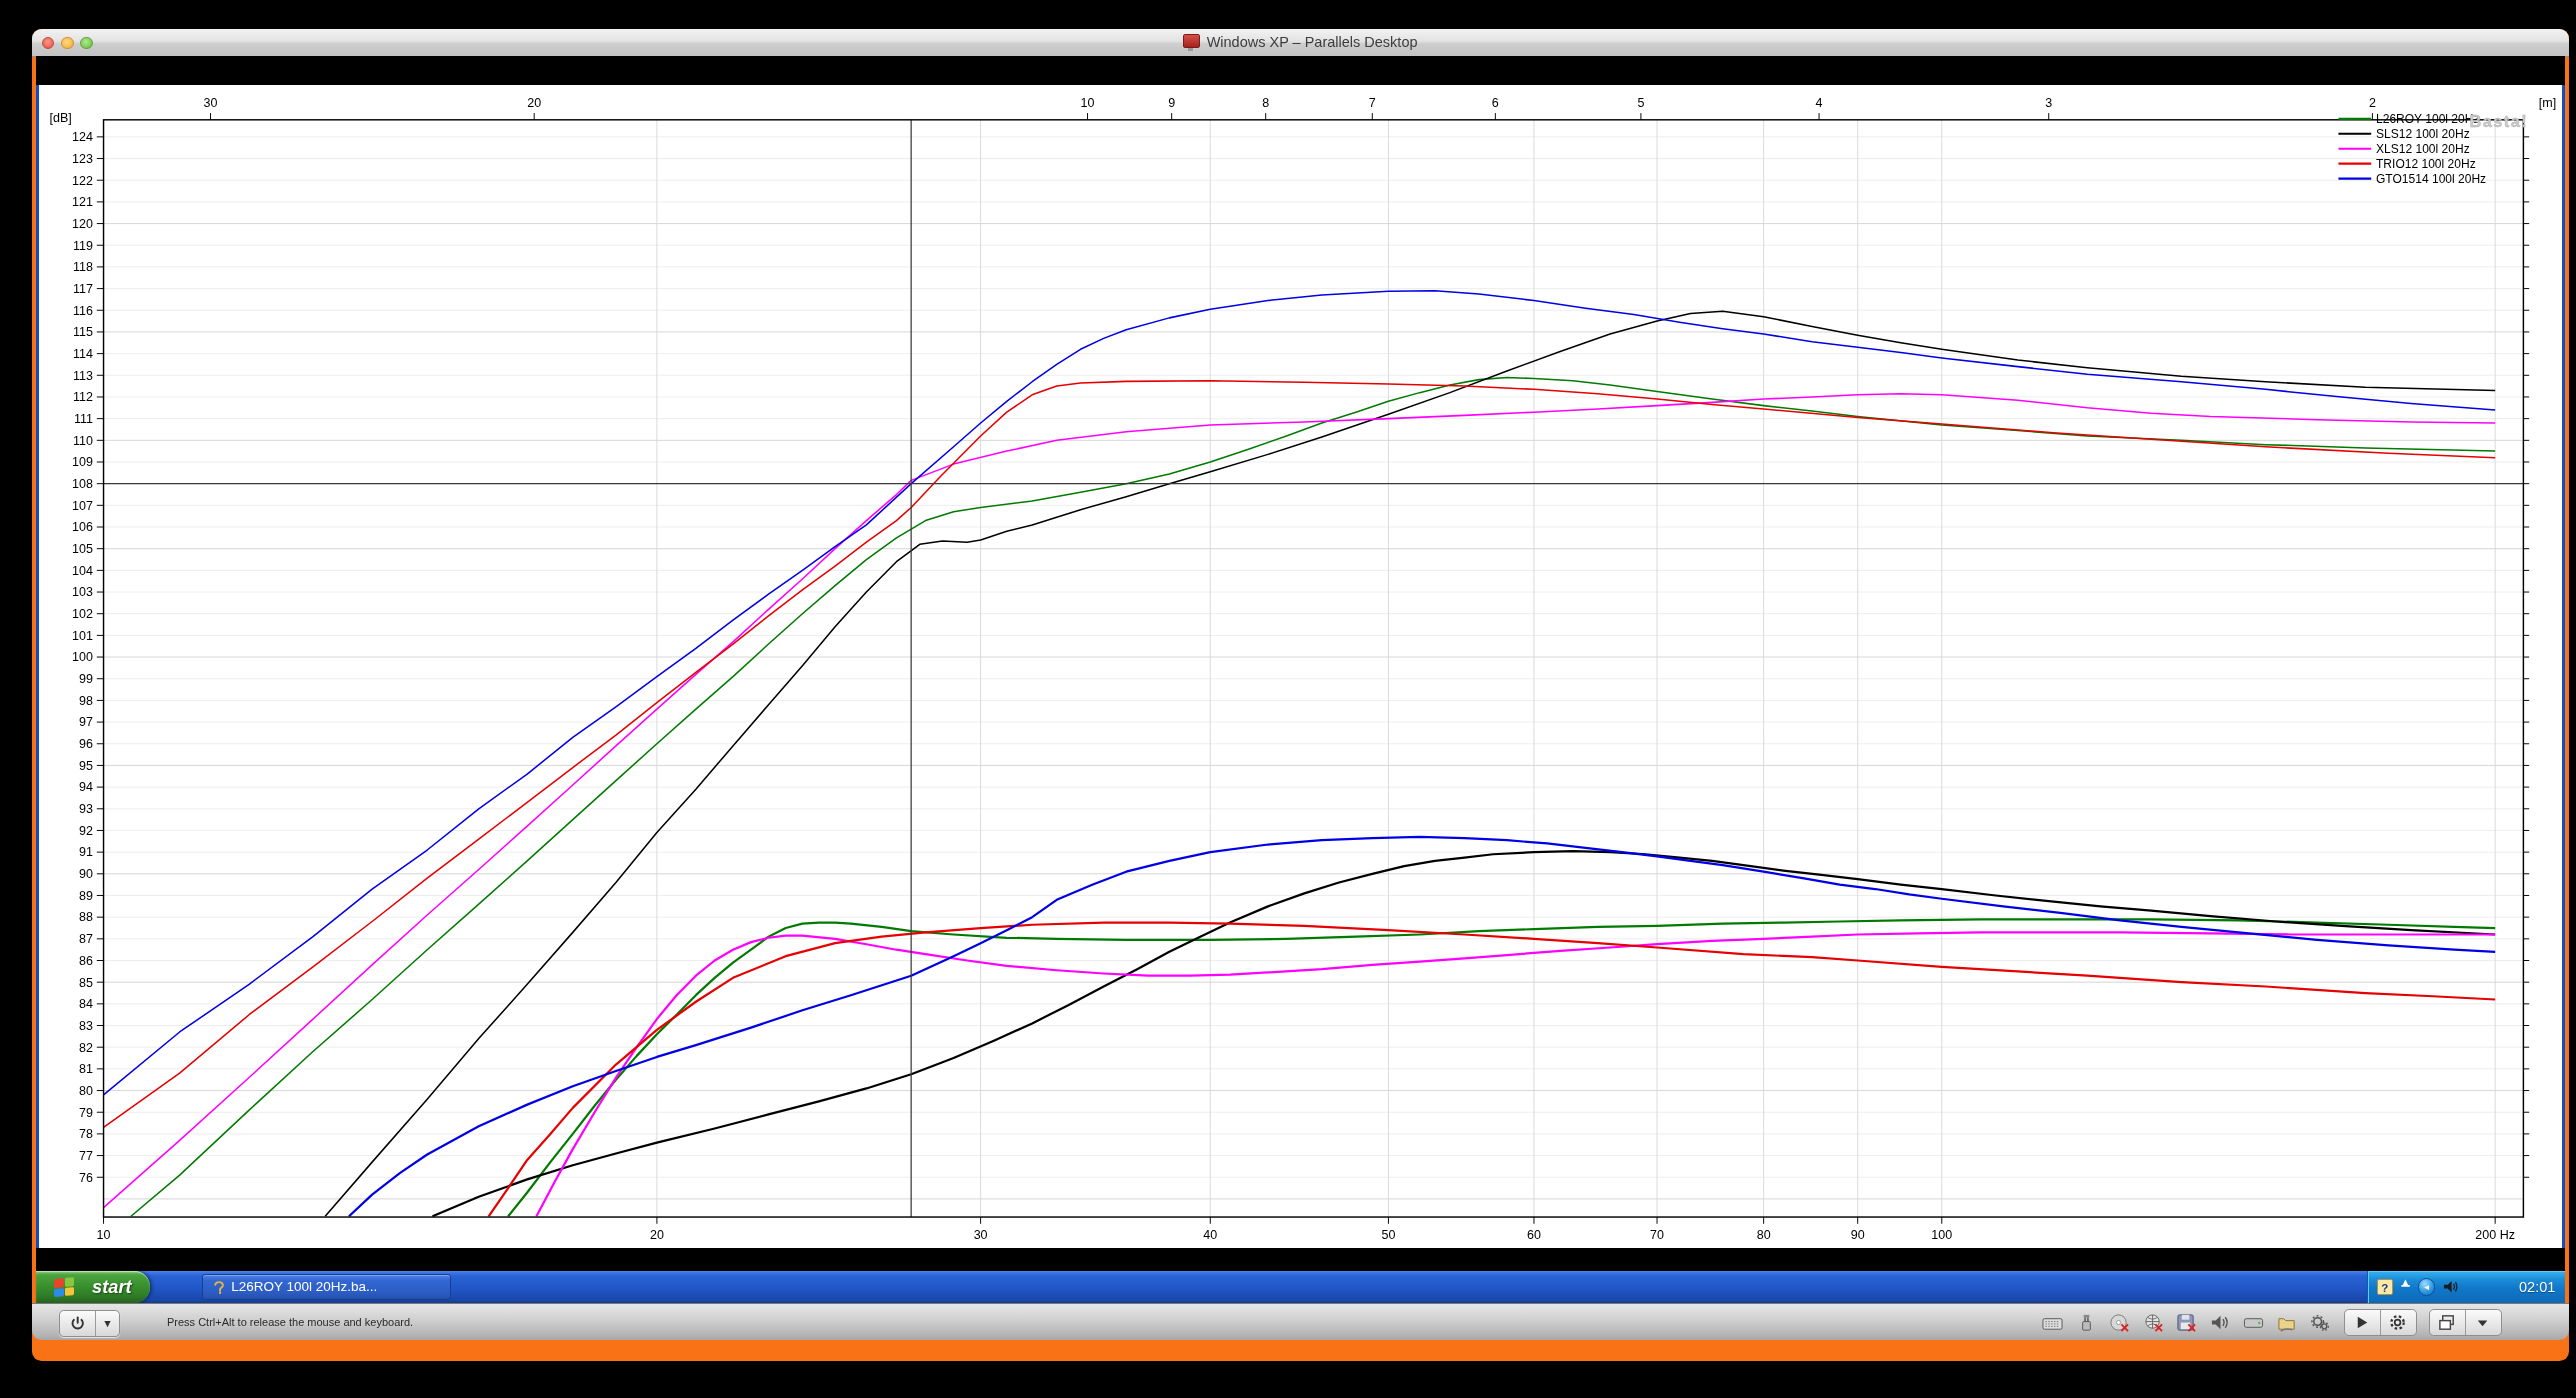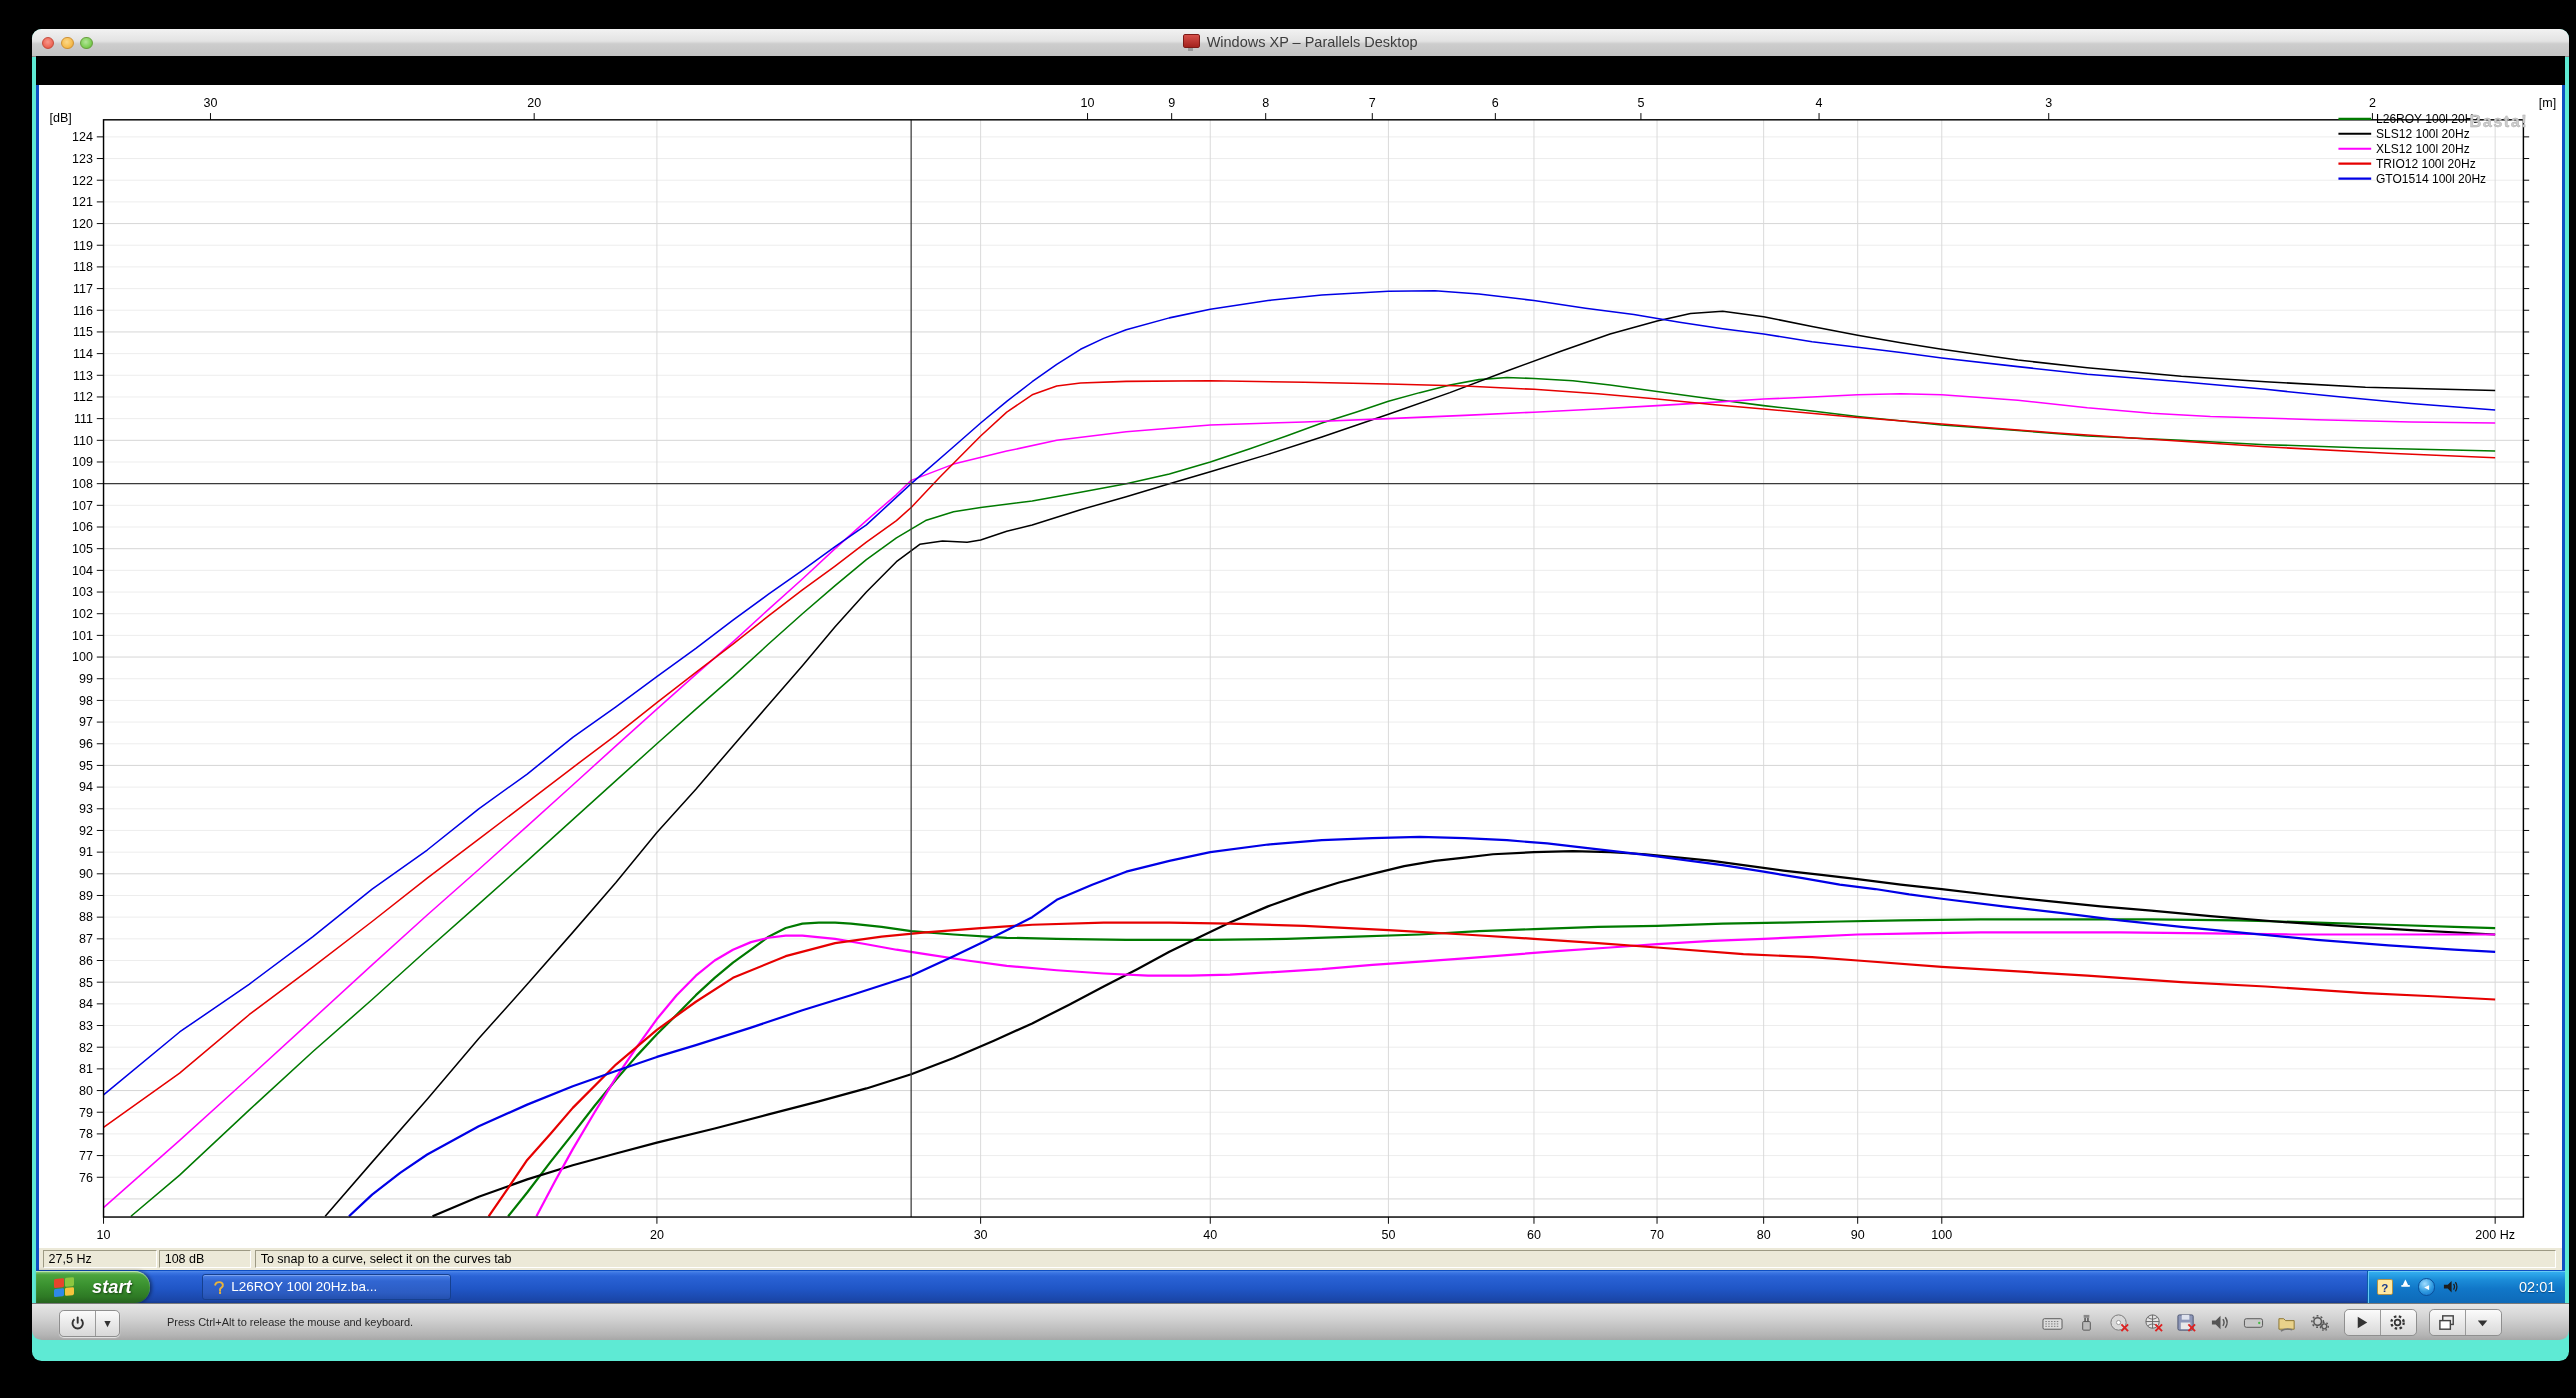--- a/index.html
+++ b/index.html
@@ -1,20 +1,20 @@
 <!DOCTYPE html>
 <html><head>
 <meta charset="utf-8">
 <style>
   html,body{margin:0;padding:0;background:#000;}
   body{width:2576px;height:1399px;position:relative;font-family:"Liberation Sans",sans-serif;overflow:hidden;}
   .abs{position:absolute;}
 
   
-  .mac-window{left:32px;top:29px;width:2537px;height:1332px;border-radius:9.6px;background:#5eead4;}
+  .mac-window{left:32px;top:29px;width:2537px;height:1332px;border-radius:9.6px;background:#f97316;}
   .mac-titlebar{left:0;top:0;right:0;height:27px;border-radius:9.6px 9.6px 0 0;
     background:linear-gradient(180deg,#f2f2f2 0%,#e3e3e3 45%,#cdcdcd 55%,#c3c3c3 100%);
     border-bottom:1px solid #8e8e8e;}
   .traffic{top:7.7px;width:12.5px;height:12.5px;border-radius:50%;}
   .tl-close{left:9.6px;background:radial-gradient(circle at 4.8px 3.9px,#f7988b,#ee6a5a 60%,#d8452f);border:1px solid #c64b3c;box-sizing:border-box;}
   .tl-min{left:29px;background:radial-gradient(circle at 4.8px 3.9px,#fbd88a,#f6bd4f 60%,#dd9a2a);border:1px solid #cf9236;box-sizing:border-box;}
   .tl-zoom{left:48px;background:radial-gradient(circle at 4.8px 3.9px,#b4e49a,#7ecf56 60%,#58a52f);border:1px solid #69a13f;box-sizing:border-box;}
   .mac-title{left:0;right:0;top:0;height:27px;text-align:center;line-height:27px;font-size:14.5px;color:#3d3d3d;}
   .mac-title-icon{display:inline-block;width:14.5px;height:11.6px;vertical-align:-1px;margin-right:6.7px;position:relative;
     background:linear-gradient(180deg,#d6504a,#a3221d);border:1px solid #7c1a16;border-radius:1.9px;}
@@ -398,25 +398,20 @@
             <text x="2467" y="158.5" font-family="&quot;Liberation Sans&quot;,sans-serif" fill="#000" font-size="12.5">XLS12 100l 20Hz</text>
             <line x1="2428" y1="169.5" x2="2462" y2="169.5" stroke="#e60000" stroke-width="2.2"></line>
             <text x="2467" y="174" font-family="&quot;Liberation Sans&quot;,sans-serif" fill="#000" font-size="12.5">TRIO12 100l 20Hz</text>
             <line x1="2428" y1="185" x2="2462" y2="185" stroke="#0000e6" stroke-width="2.2"></line>
             <text x="2467" y="189.5" font-family="&quot;Liberation Sans&quot;,sans-serif" fill="#000" font-size="12.5">GTO1514 100l 20Hz</text>
           </g>
           <text x="2564" y="131" font-family="&quot;Liberation Sans&quot;,sans-serif" fill="#cbcbcb" font-size="17" font-weight="bold" stroke="#ababab" stroke-width="0.4" letter-spacing="1.5">Basta!</text>
         </svg>
     </div>
 
-    <div class="abs status-bar">
-      <div class="abs status-panel" style="left:3.9px;width:114px;">27,5 Hz</div>
-      <div class="abs status-panel" style="left:120px;width:92px;">108 dB</div>
-      <div class="abs status-panel" style="left:216px;right:5.8px;">To snap to a curve, select it on the curves tab</div>
-    </div>
 
     <div class="abs xp-taskbar">
       <div class="abs start-button">
         <span class="win-flag">
             <i class="wf-r"></i>
             <i class="wf-g"></i>
             <i class="wf-b"></i>
             <i class="wf-y"></i>
           </span>
         <span class="start-label">start</span>

